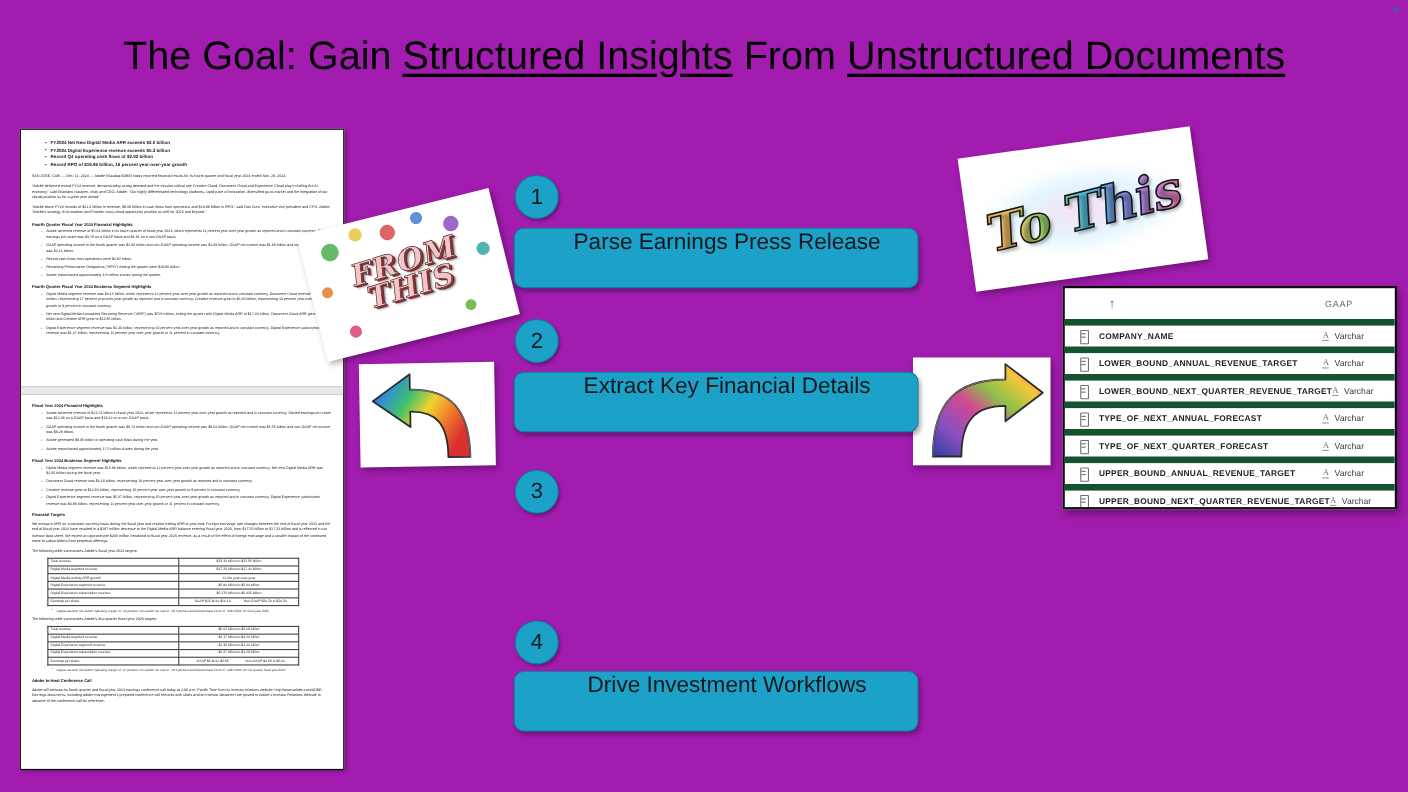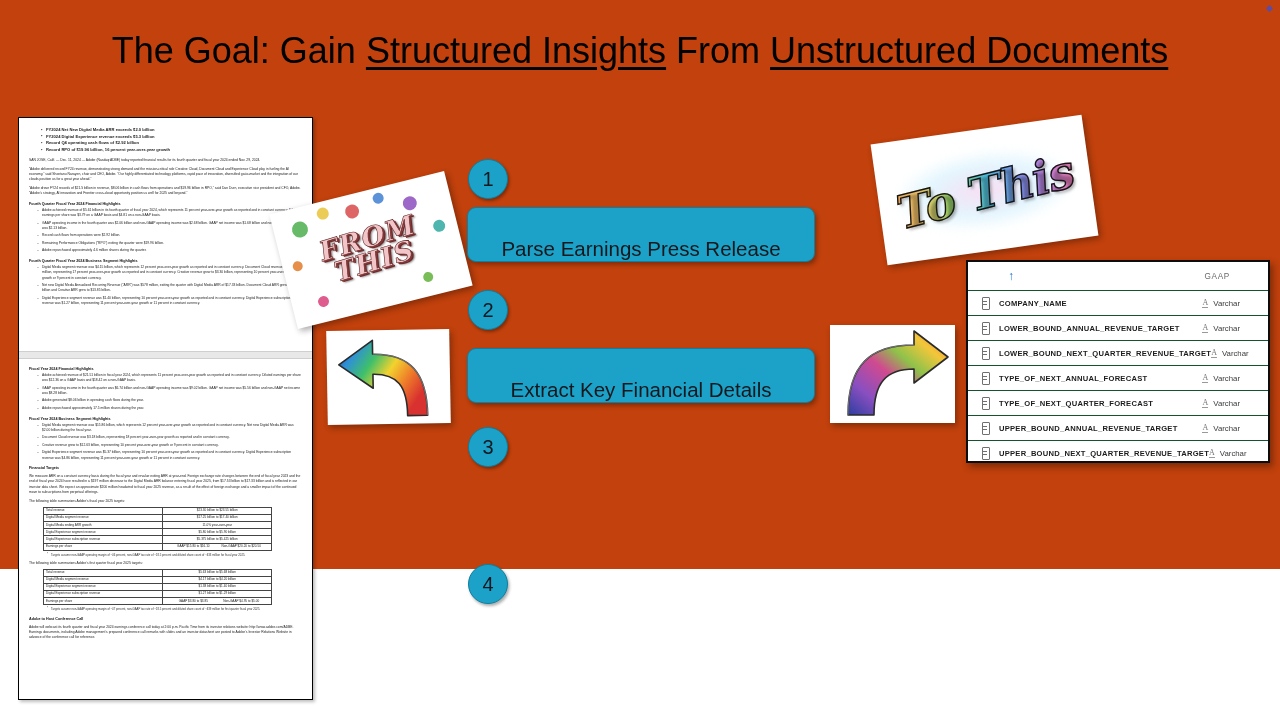--- a/index.html
+++ b/index.html
@@ -4,22 +4,22 @@
 <style>
   html, body {
     margin: 0; padding: 0;
     width: 1280px; height: 720px;
     background: #ffffff;
     font-family: "Liberation Sans", sans-serif;
     overflow: hidden;
   }
   #slide {
     position: relative;
-    width: 1280px; height: 569px;
-    background: #c2410c;
+    width: 1280px; height: 720px;
+    background: #a21caf;
   }
 
   
   .corner-dot {
     position: absolute;
     top: 5px; right: 7px;
     width: 7px; height: 7px;
     background: #5b4ca8;
     clip-path: polygon(50% 0%, 100% 50%, 50% 100%, 0% 50%);
   }
@@ -202,23 +202,24 @@
   }
 
   
   .step-box {
     position: absolute;
     left: 467px; width: 346px; height: 53px;
     border-radius: 9px;
     background: #1CA2C8;
     border: 1.2px solid #0d7fa0;
     box-shadow: 2px 3px 4px rgba(0,0,0,0.30);
-    display: flex; align-items: flex-end; justify-content: center;
+    display: flex; align-items: flex-start; justify-content: center;
     font-size: 20.5px; color: #14181d;
     font-family: "Liberation Sans", sans-serif;
+    padding-left: 20px;
   }
 
   
   .schema-card {
     position: absolute;
     left: 966px; top: 260px;
     width: 304px; height: 203px;
     background: #ffffff;
     border: 2.5px solid #0d0d0d;
     box-shadow: 3px 4px 7px rgba(0,0,0,0.35);
@@ -240,21 +241,21 @@
   }
   .schema-head .type-hdr {
     margin-left: auto; margin-right: 26px;
     font-size: 8.2px; color: #6a6a6a; letter-spacing: 0.7px;
     font-weight: 400;
   }
   .schema-row {
     display: flex; align-items: center;
     height: 25px;
     padding: 0 12px 0 12px;
-    border-top: 1px solid #14532d;
+    border-top: 6px solid #14532d;
     box-sizing: border-box;
   }
   .col-icon {
     width: 11px; height: 12px; margin-right: 8px;
     flex: 0 0 auto; position: relative;
   }
   .col-icon:before {
     content: ""; position: absolute; left: 2px; top: 0;
     width: 6px; height: 11px;
     border: 1px solid #707070; border-radius: 1px;
@@ -473,22 +474,25 @@
   <div class="step-circle" style="left:468px; top:427px;">
     <span>3</span>
   </div>
   <div class="step-circle" style="left:468px; top:564px;">
     <span>4</span>
   </div>
 
   <div class="step-box" style="top:207px;">
     <span>Parse Earnings Press Release</span>
   </div>
-  <div class="step-box" style="top:348px;">
+  <div class="step-box" style="top:338px;">
     <span>Extract Key Financial Details</span>
+  </div>
+  <div class="step-box" style="top:610px;">
+    <span>Drive Investment Workflows</span>
   </div>
 
   <div class="schema-card">
     <div class="schema-head">
       <span class="sort-arrow">↑</span>
       <span class="type-hdr">GAAP</span>
     </div>
 
     <div class="schema-row">
       <span class="col-icon"></span>

